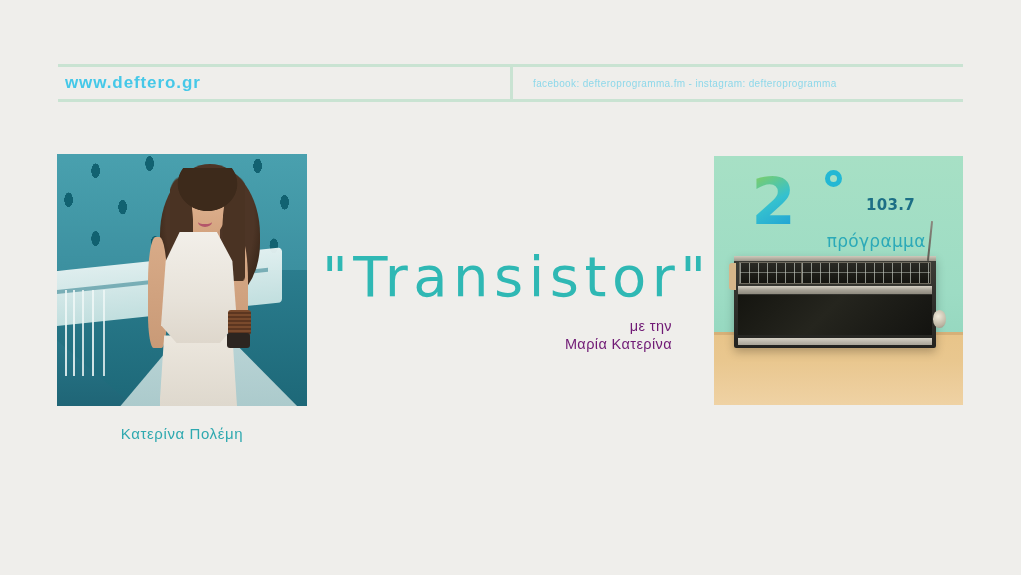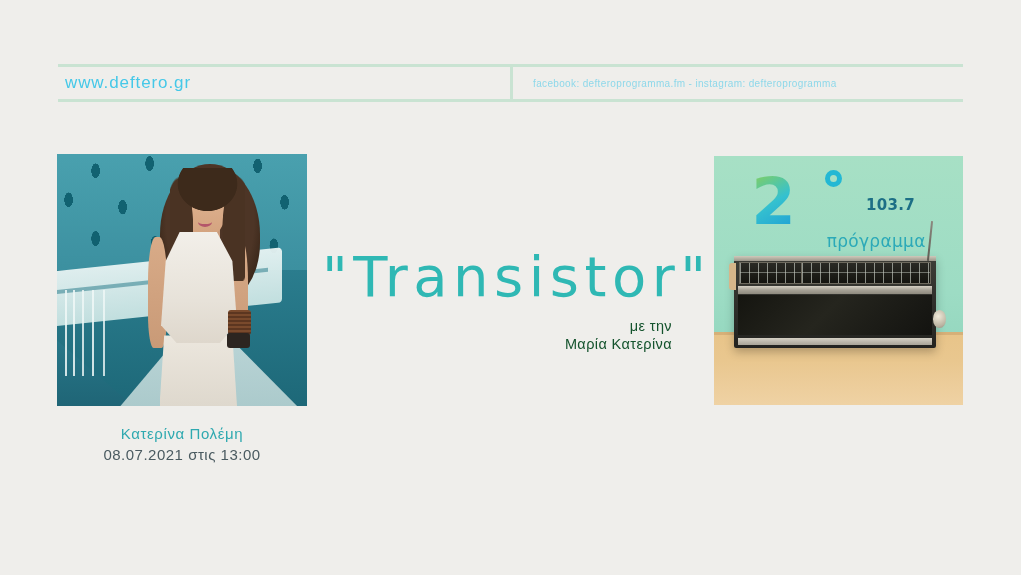--- a/index.html
+++ b/index.html
@@ -47,21 +47,21 @@
     height: 100%;
     display: flex;
     align-items: center;
     box-sizing: border-box;
     padding-left: 20px;
   }
   .site-url {
     color: #45c8e8;
     font-size: 17px;
     letter-spacing: 0.9px;
-    font-weight: 400;
+    font-weight: 700;
     white-space: nowrap;
   }
   .socials {
     color: #8ed8ea;
     font-size: 10px;
     letter-spacing: 0.35px;
     white-space: nowrap;
   }
 
   
@@ -472,21 +472,21 @@
     font-weight: 400;
     white-space: nowrap;
     font-family: "DejaVu Sans", sans-serif;
   }
   .byline {
     position: absolute;
     left: 372px;
     top: 317px;
     width: 300px;
     text-align: right;
-    color: #14532d;
+    color: #701a75;
     font-size: 14.5px;
     line-height: 18px;
     letter-spacing: .4px;
   }
   .byline .line2 { display: block; }
 
   .caption {
     position: absolute;
     left: 57px;
     top: 423px;
@@ -574,14 +574,13 @@
 
 <div class="title">"Transistor"</div>
 
 <div class="byline">
   <span>με την</span>
   <span class="line2">Μαρία Κατερίνα</span>
 </div>
 
 <div class="caption">
   <span class="caption-name">Κατερίνα Πολέμη</span>
-  <span class="caption-date">08.07.2021 στις 13:00</span>
 </div>
 
 </body></html>

